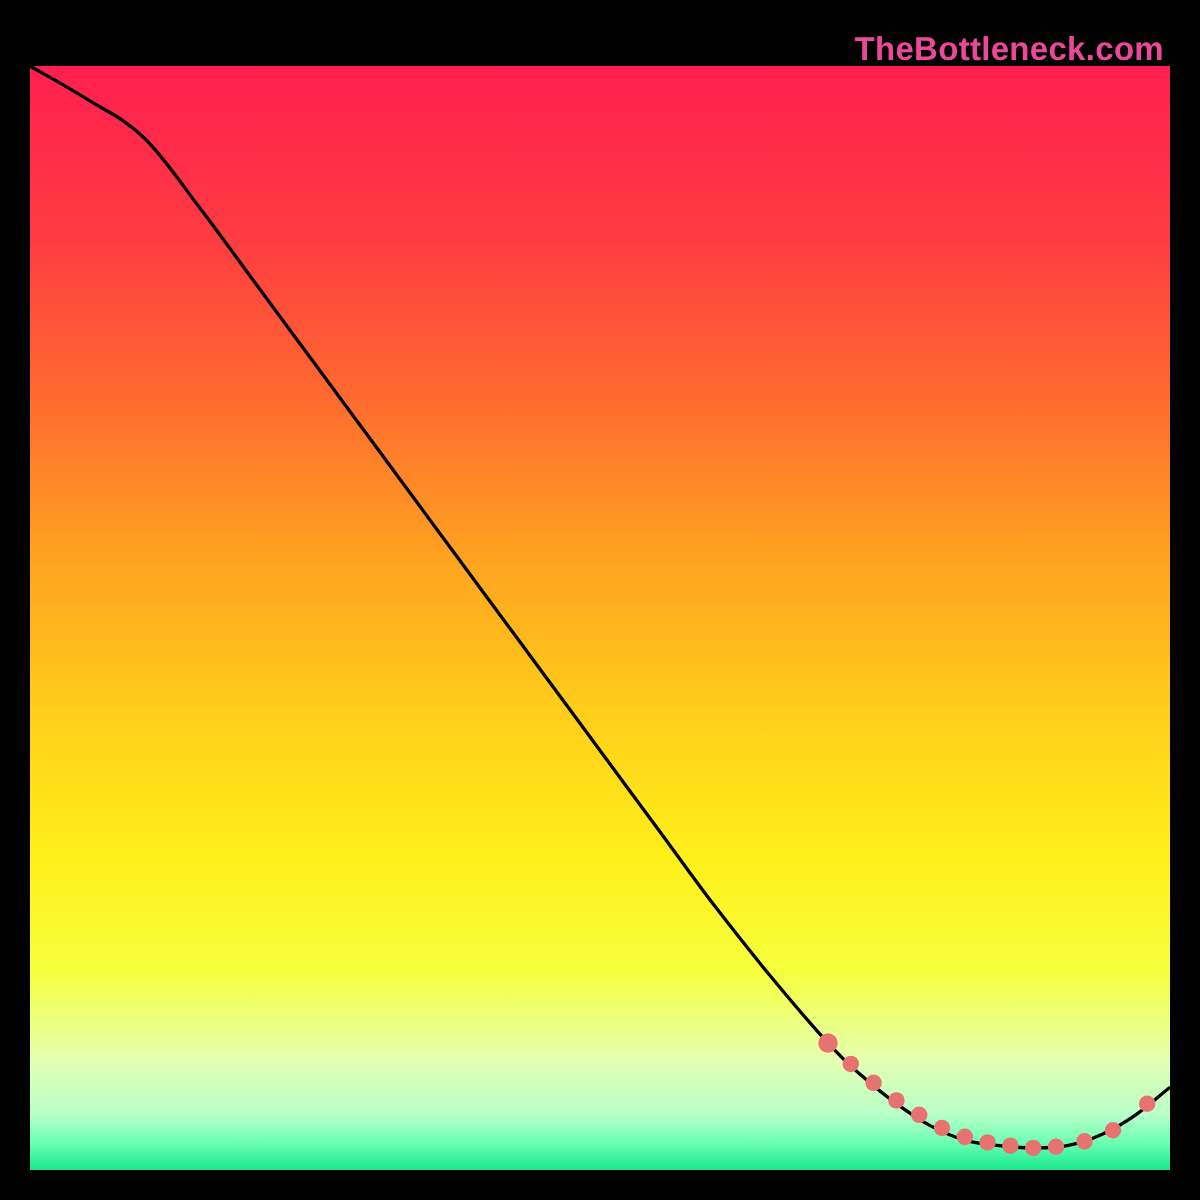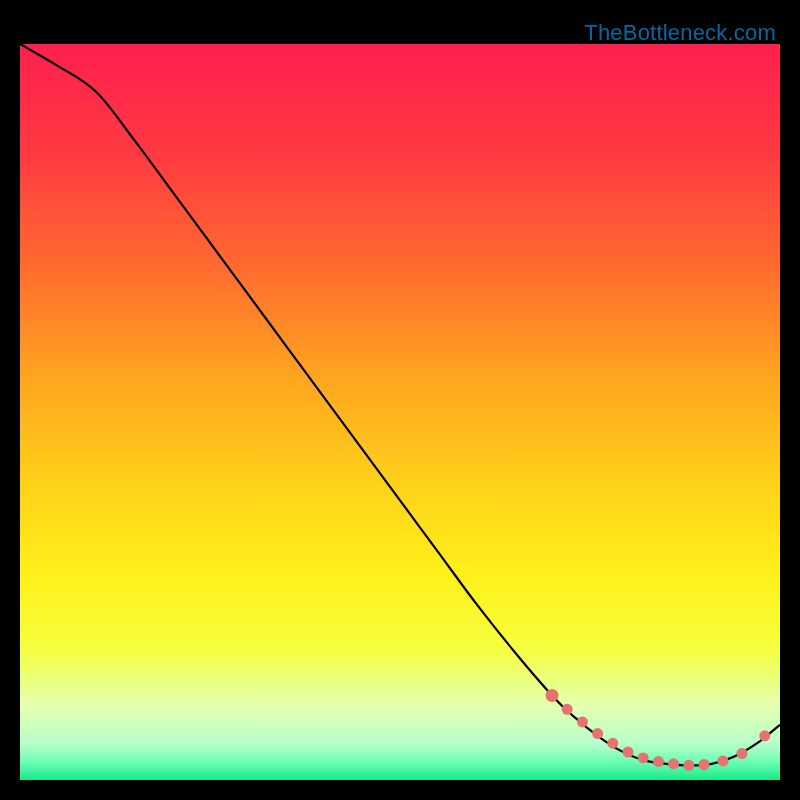--- a/index.html
+++ b/index.html
@@ -16,23 +16,23 @@
     top: 20px;
     width: 760px;
     height: 760px;
     background: #000;
   }
   .watermark {
     position: absolute;
     top: 0px;
     right: 4px;
     font-family: Arial, Helvetica, sans-serif;
-    font-weight: 400;
+    font-weight: 700;
     font-size: 22px;
-    color: #0369a1;
+    color: #ec4899;
     letter-spacing: 0.2px;
   }
   svg {
     position: absolute;
     left: 0;
     top: 0;
   }
 </style>
 </head>
 <body>

